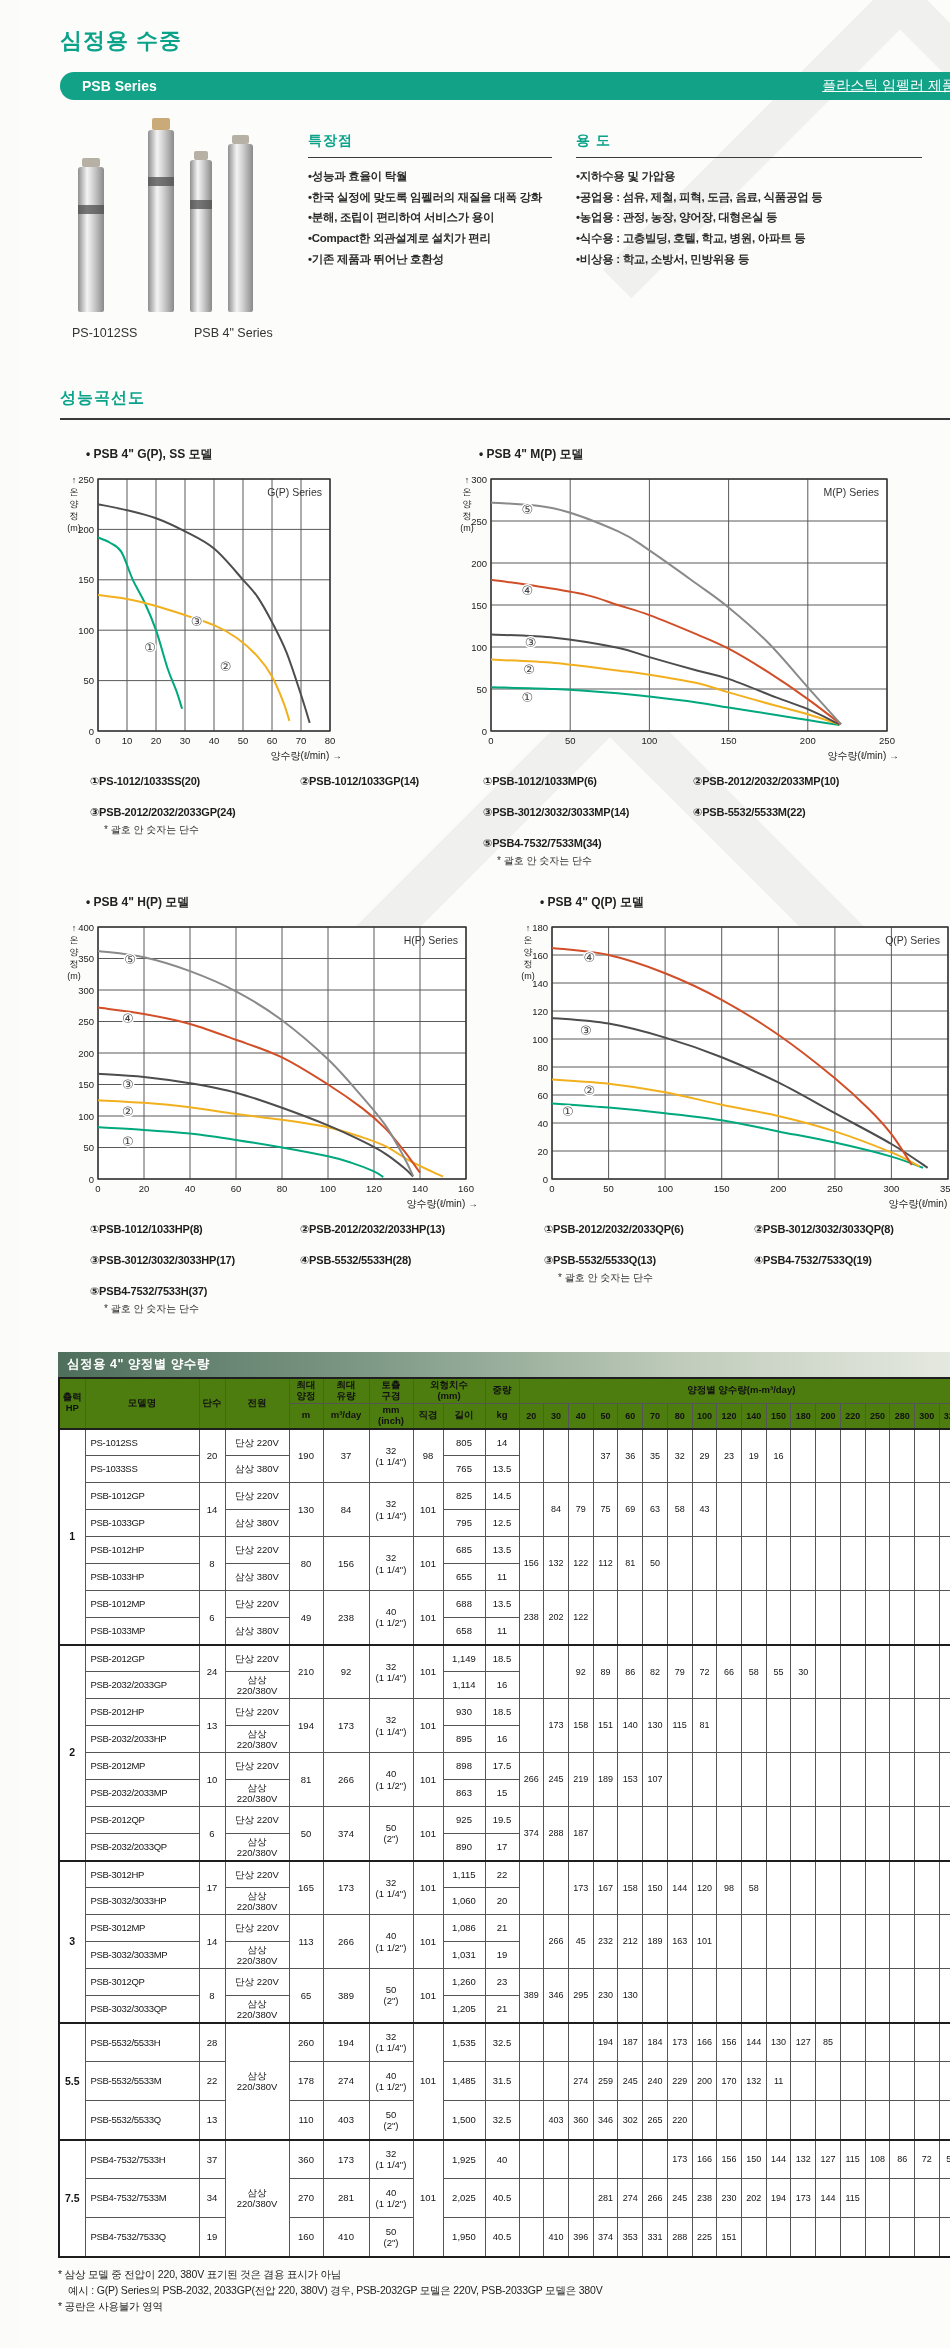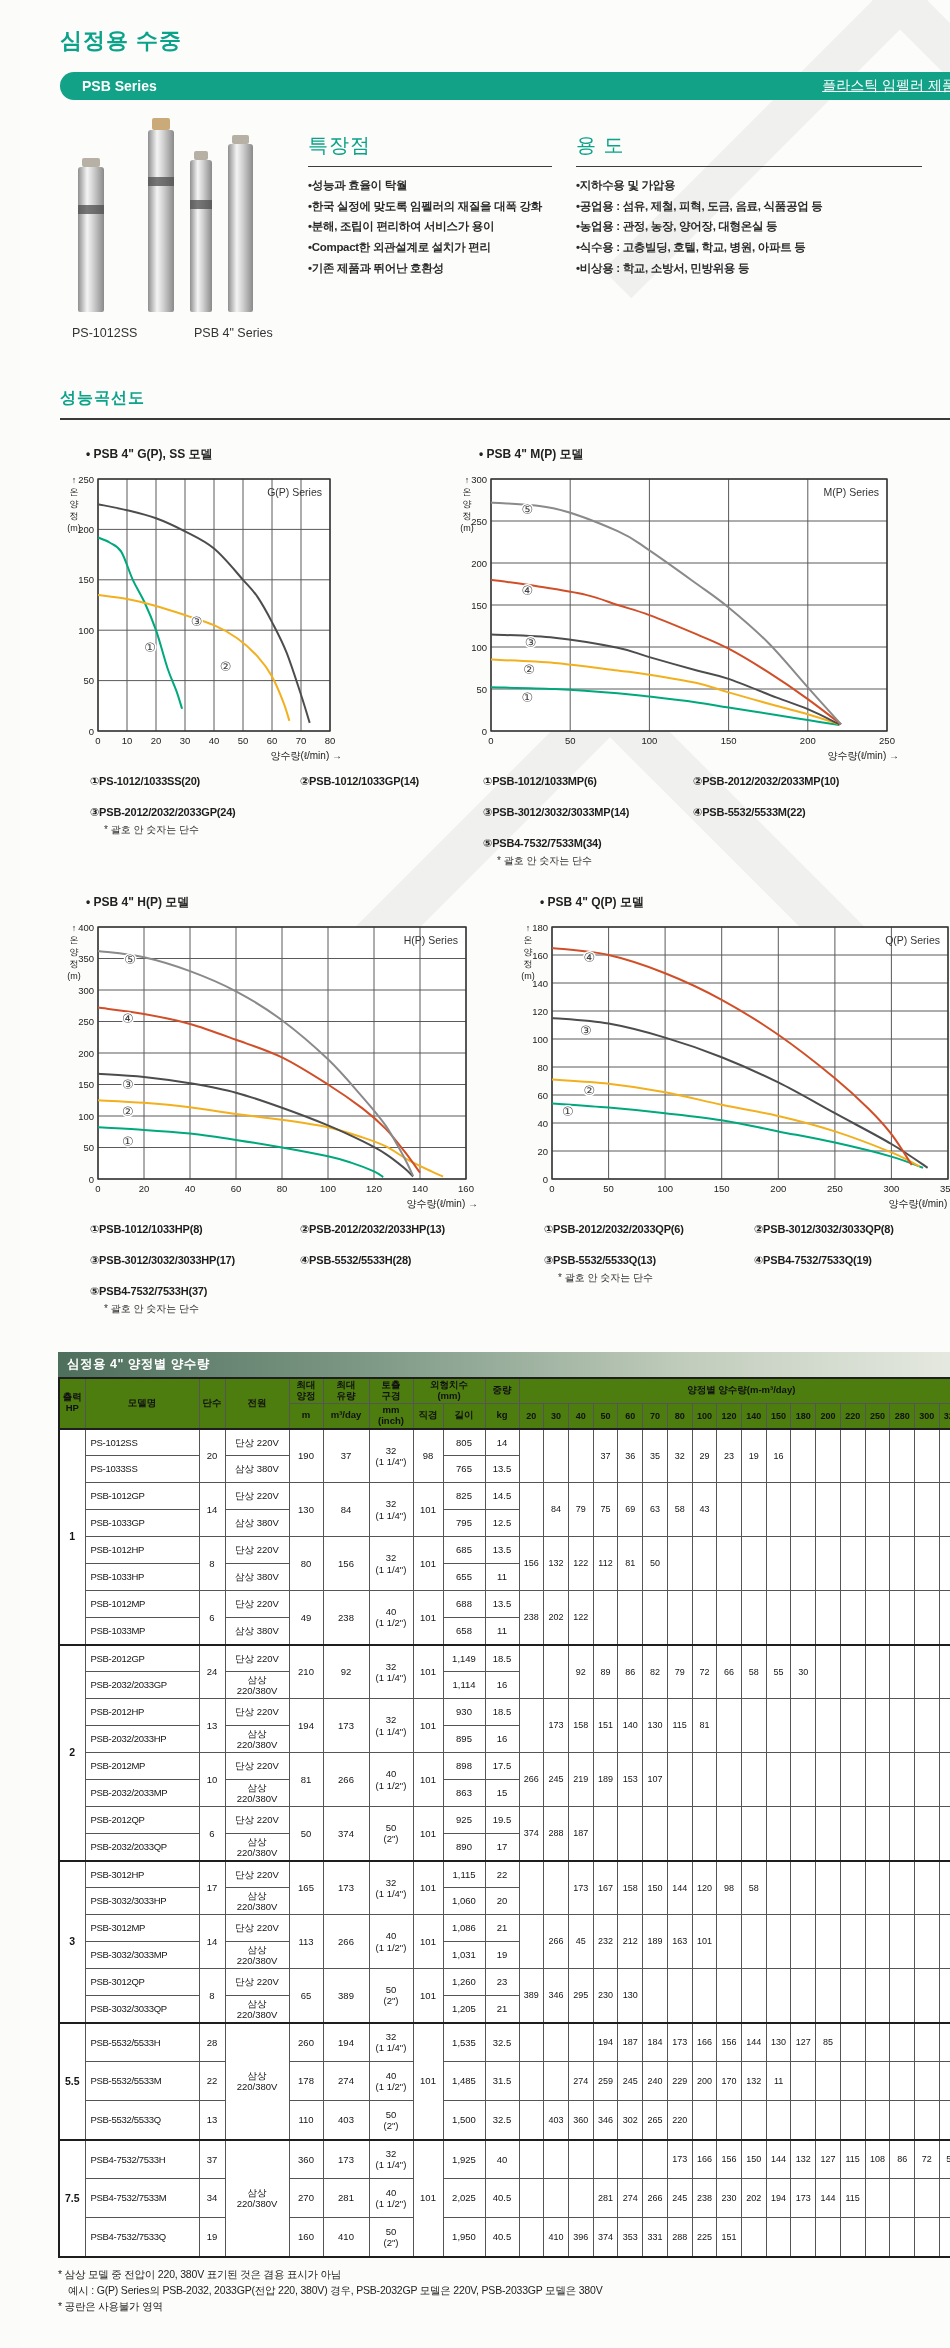--- a/index.html
+++ b/index.html
@@ -27,21 +27,21 @@
   .p1 { width:26px; height:145px; margin-right:44px; }
   .p2 { width:26px; height:182px; margin-right:16px; }
   .p3 { width:22px; height:152px; margin-right:16px; }
   .p4 { width:25px; height:168px; }
   .product-labels { display:flex; margin-top:14px; font-size:12.5px; color:#333; }
   .product-labels .lb1 { margin-left:12px; width:118px; }
   .product-labels .lb2 { margin-left:4px; }
 
   .col-feat { width:268px; padding-top:8px; }
   .col-apps { flex:1; padding-top:8px; padding-right:24px; }
-  .list-heading { color:#0ba28a; font-size:20px; font-weight:normal; padding-bottom:7px; border-bottom:1.5px solid #3c3c3c; margin-right:24px; letter-spacing:1px; }
+  .list-heading { color:#0ba28a; font-size:14px; font-weight:bold; padding-bottom:7px; border-bottom:1.5px solid #3c3c3c; margin-right:24px; letter-spacing:1px; }
   .blist { margin-top:8px;font-weight:bold; }
   .blist div { font-size:11.5px; line-height:1.8; color:#2a2a2a; letter-spacing:-0.3px; }
 
   .section-heading { margin:34px 5px 0 40px; color:#0ba28a; font-size:16px; font-weight:bold; letter-spacing:1px; padding-bottom:9px; border-bottom:2px solid #3a3a3a; }
 
   .charts { margin:26px 0 0 40px; }
   .charts-row { display:flex; gap:34px; margin-bottom:26px; align-items:flex-start; }
   .chart-cell { }
   .chart-title { font-size:12px; font-weight:bold; color:#222; margin:0 0 2px 26px; }
   svg text { font-family:"Liberation Sans","DejaVu Sans",sans-serif; }

